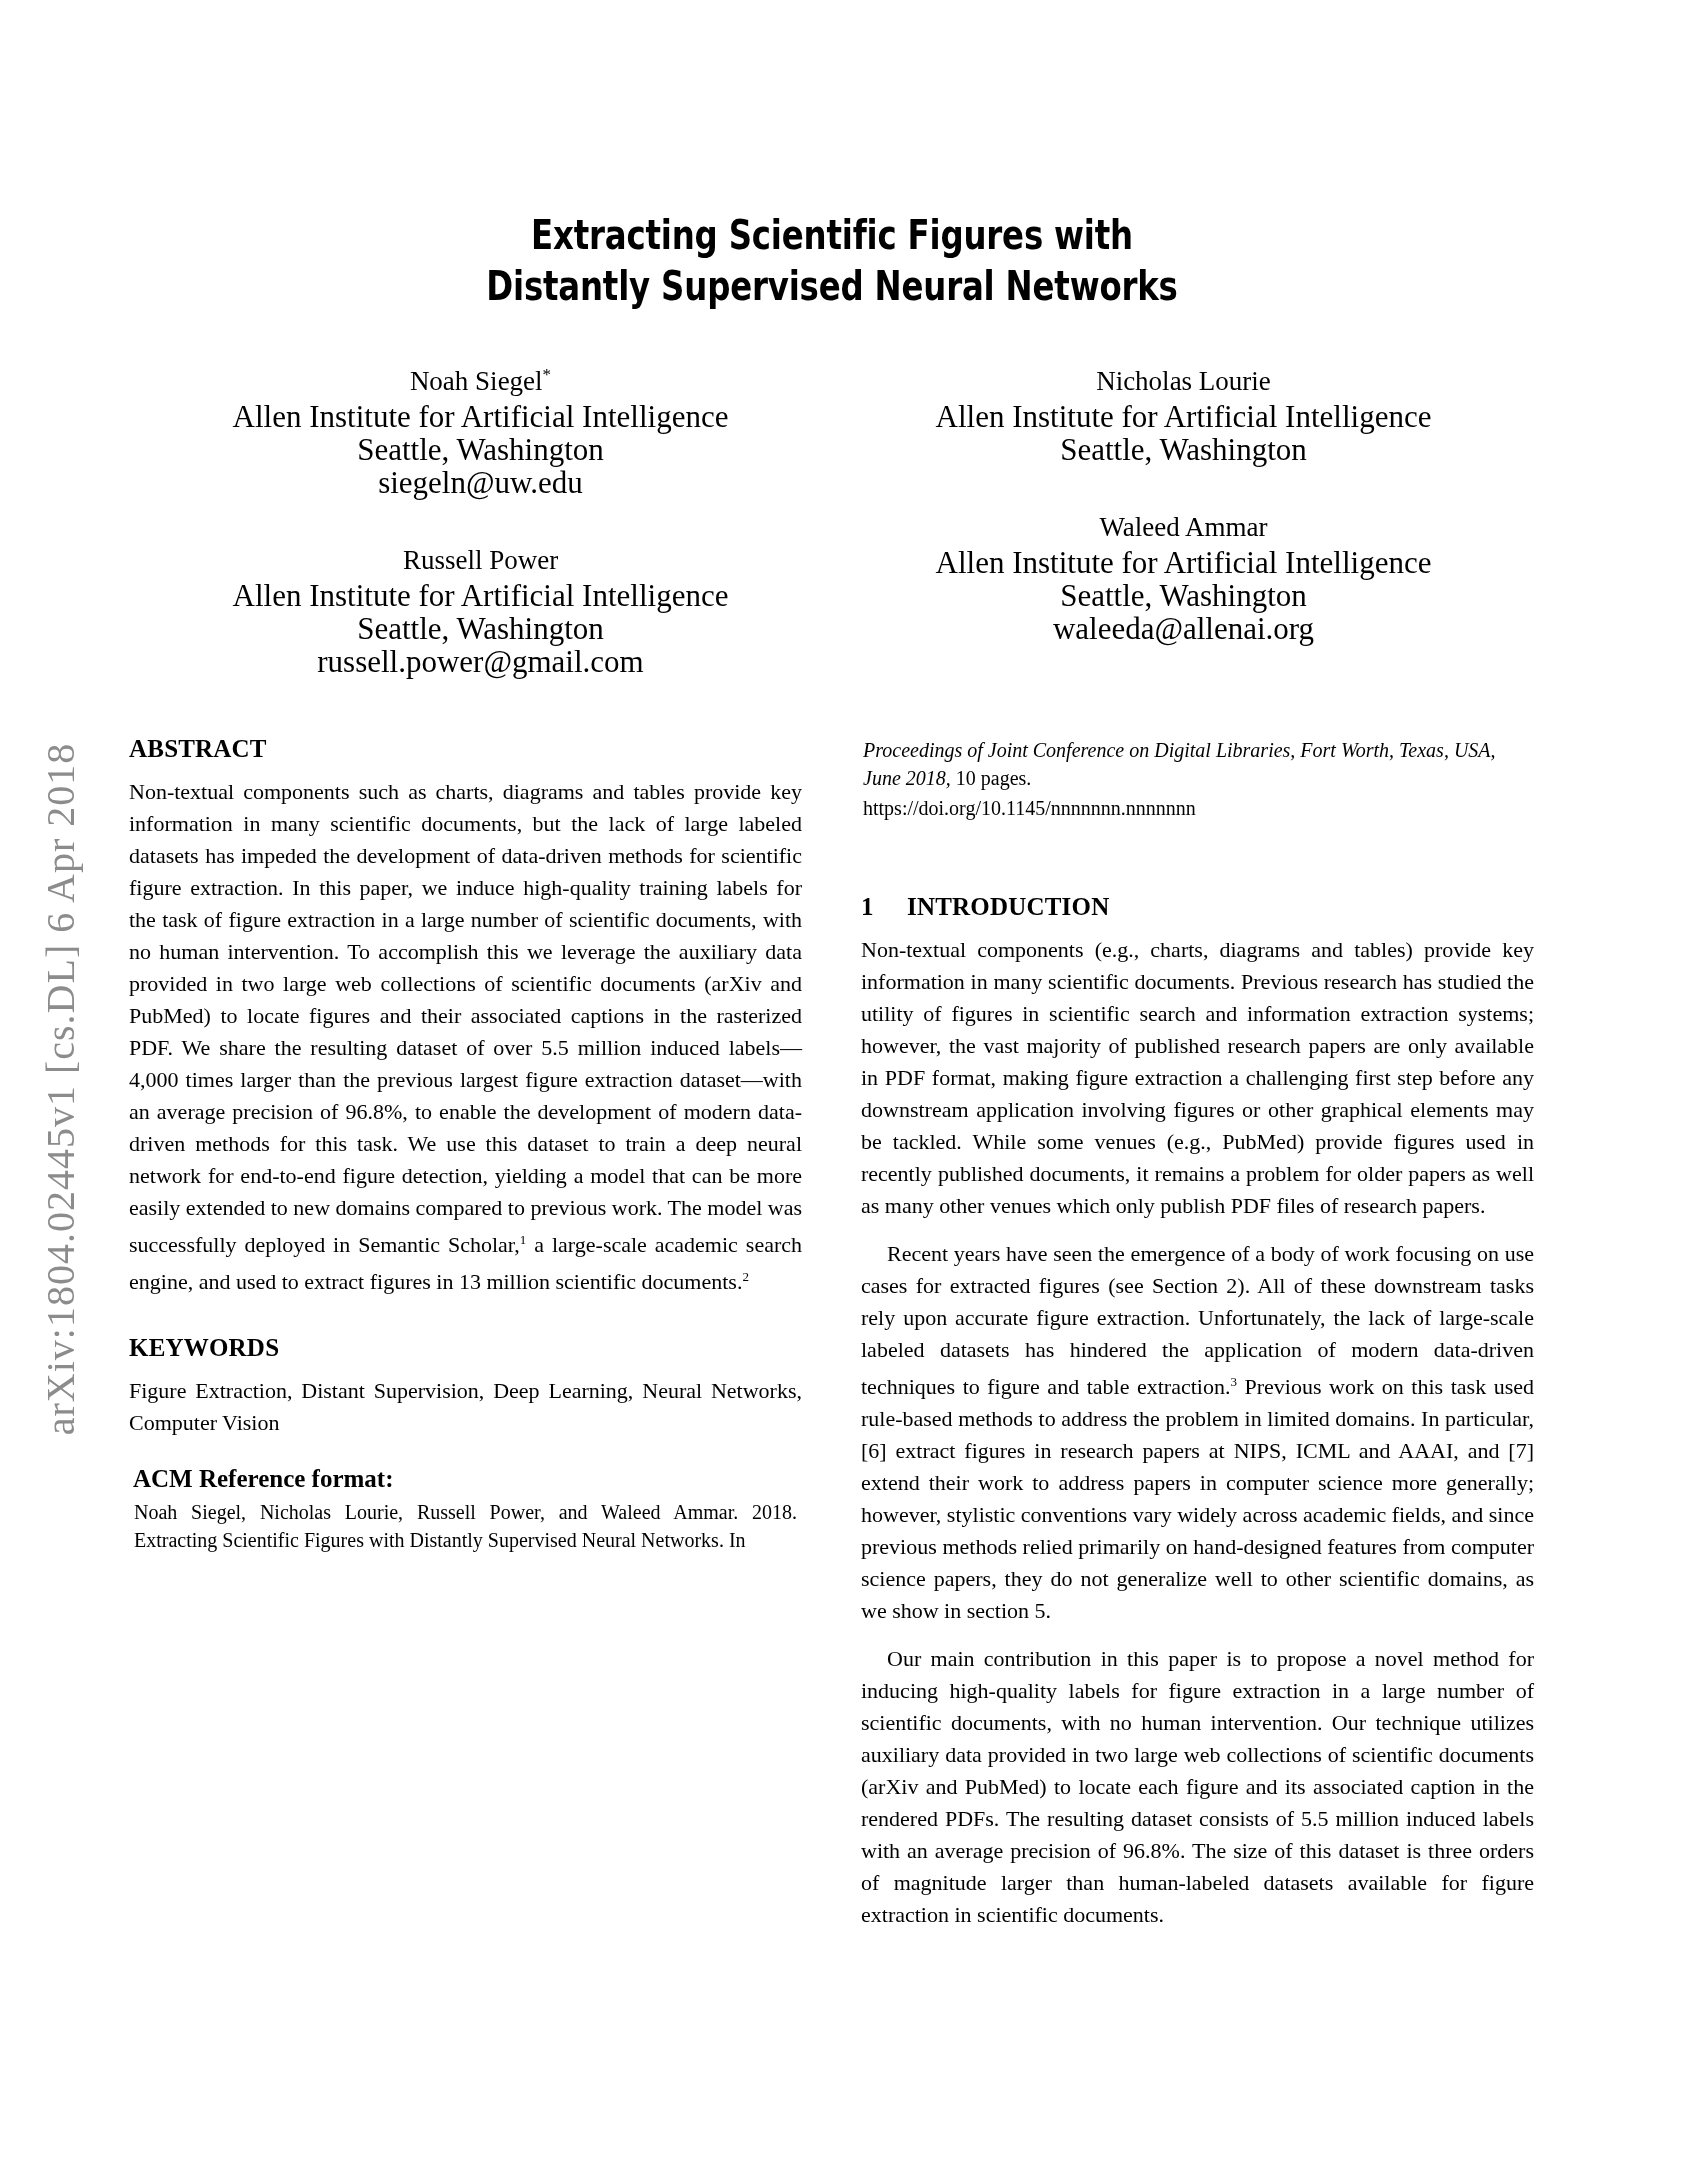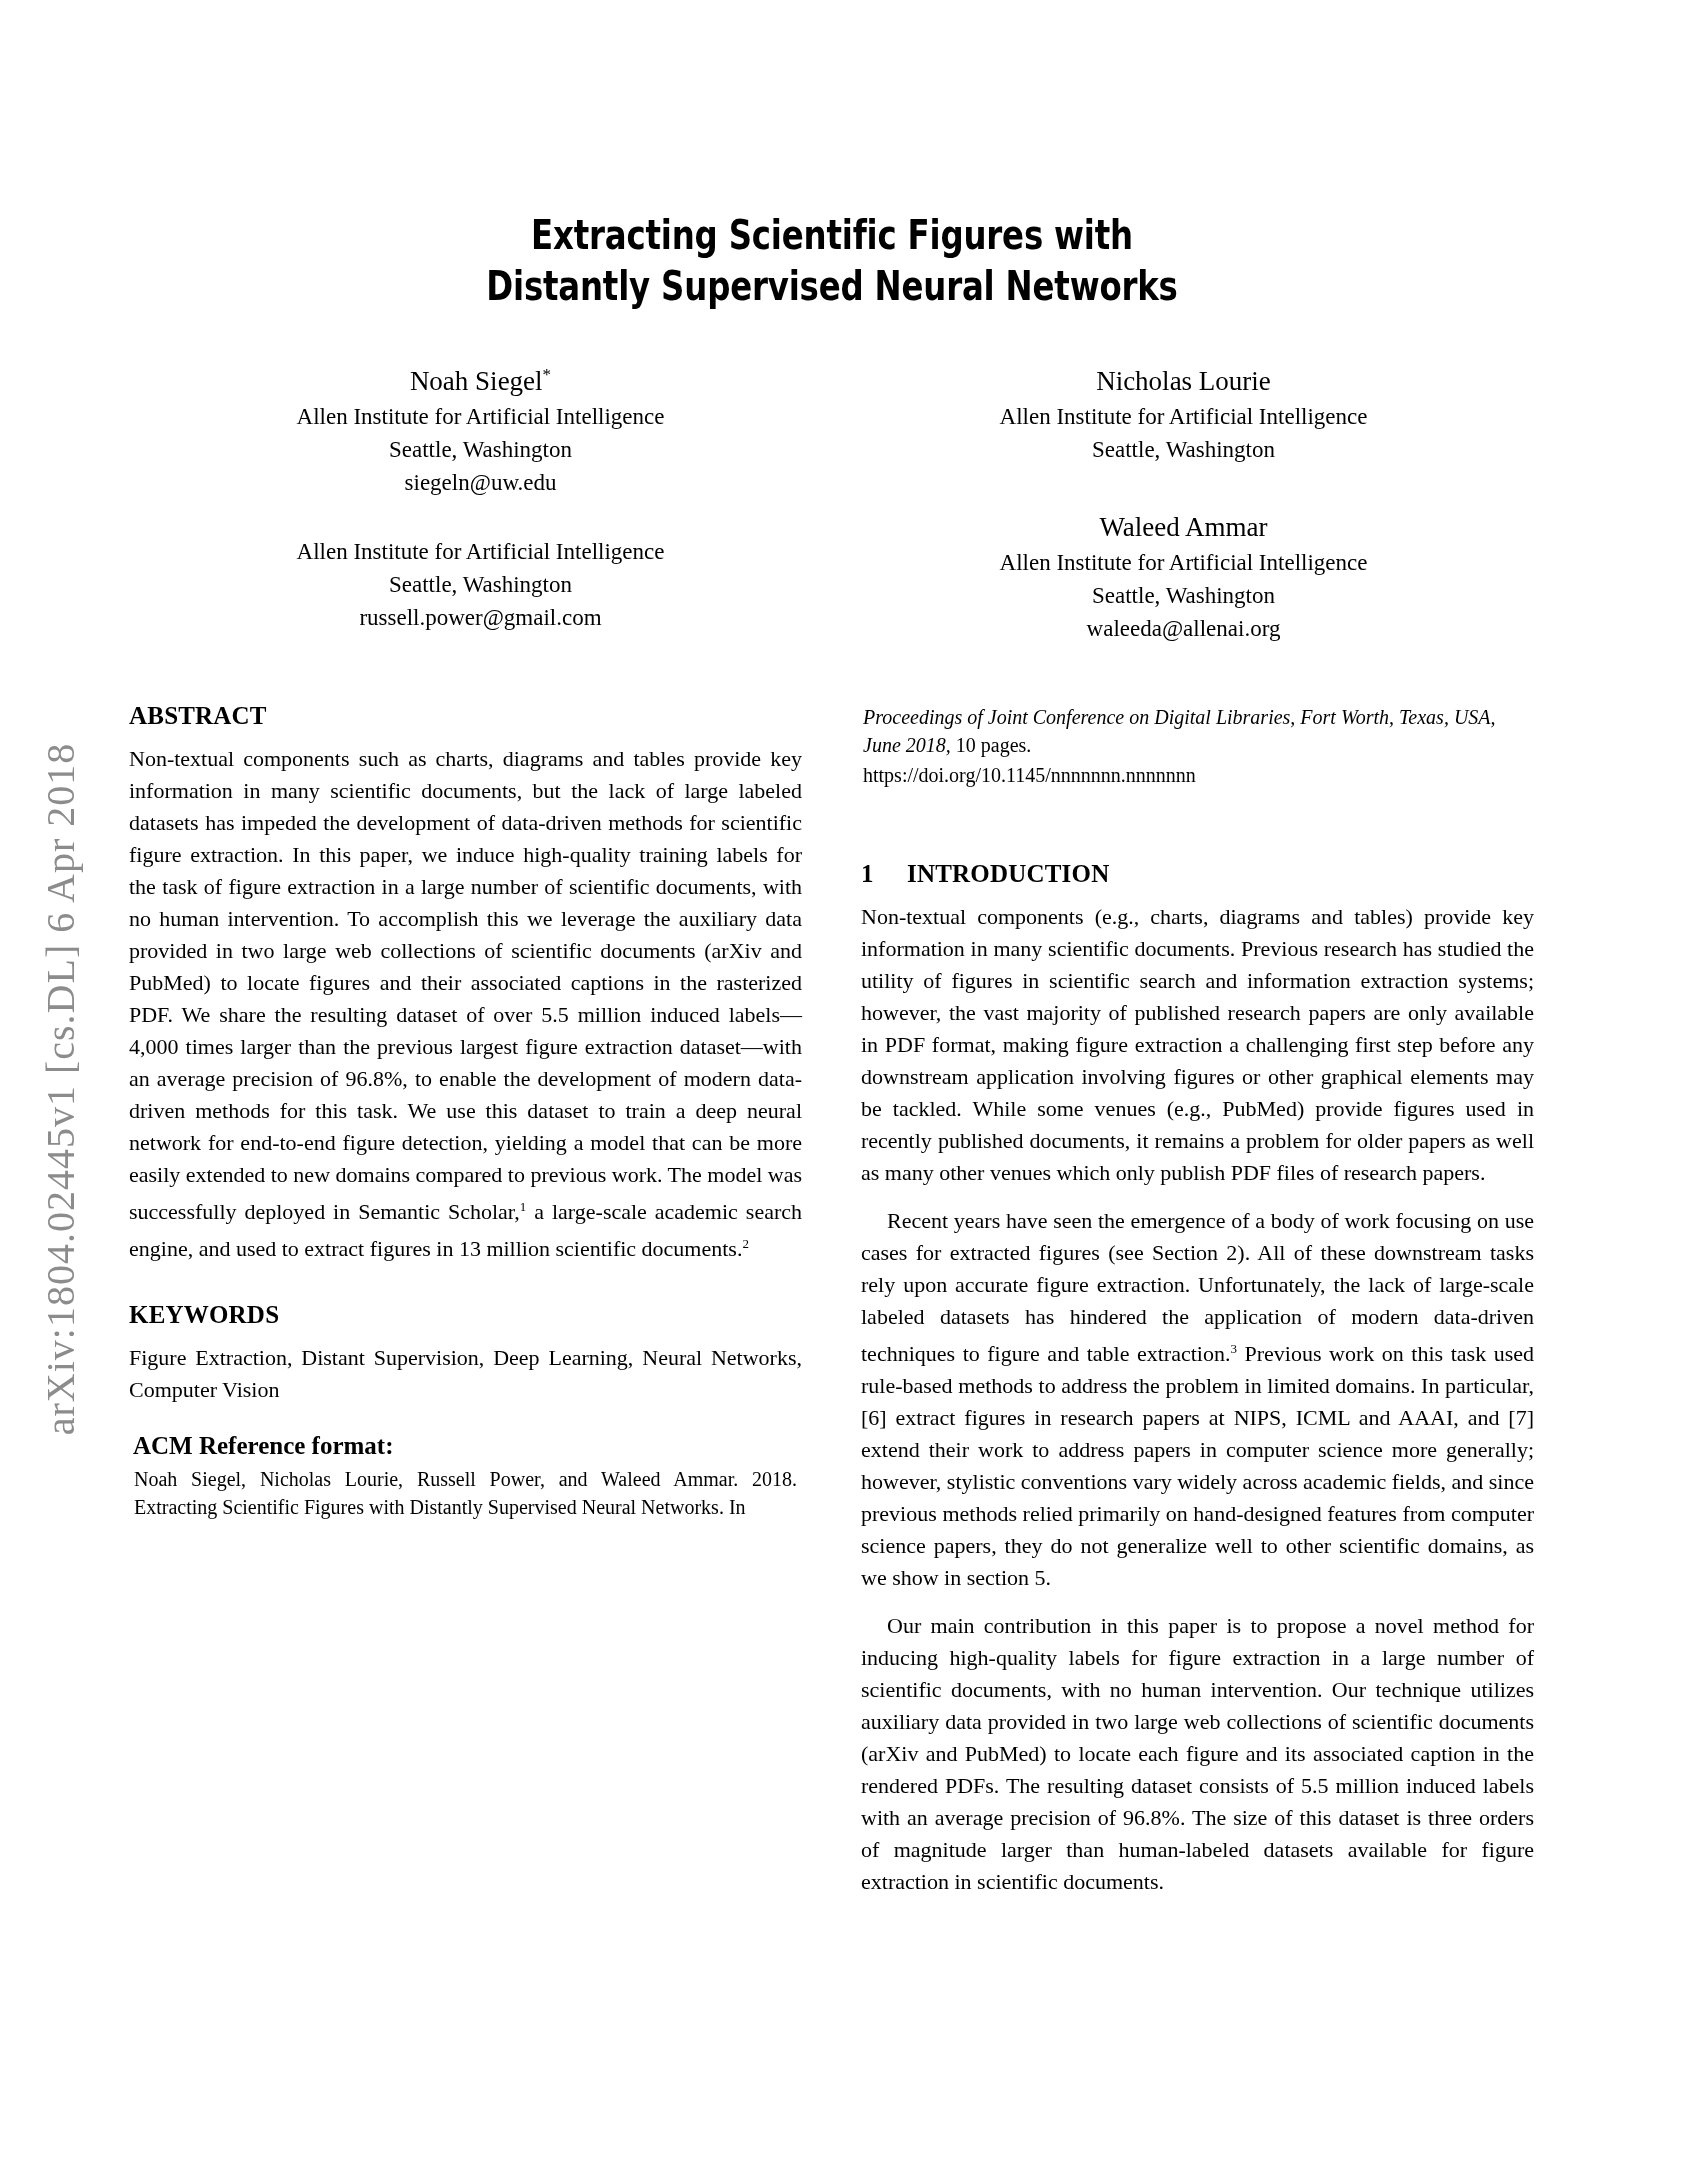--- a/index.html
+++ b/index.html
@@ -74,21 +74,21 @@
   }
   .author-name {
     font-size: 27px;
     line-height: 38px;
   }
   .author-sup {
     font-size: 17px;
     vertical-align: super;
   }
   .author-line {
-    font-size: 23px;
+    font-size: 31px;
     line-height: 33px;
   }
 
   
   #columns {
     margin-top: 20px;
     display: flex;
     gap: 59px;
   }
   .col {
@@ -166,20 +166,21 @@
     <div class="author-col">
 
       <div class="author-block">
         <div class="author-name"><span>Noah Siegel</span><span class="author-sup">*</span></div>
         <div class="author-line">Allen Institute for Artificial Intelligence</div>
         <div class="author-line">Seattle, Washington</div>
         <div class="author-line">siegeln@uw.edu</div>
       </div>
 
       <div class="author-block">
+        <div class="author-name"><span>Russell Power</span><span class="author-sup"></span></div>
         <div class="author-line">Allen Institute for Artificial Intelligence</div>
         <div class="author-line">Seattle, Washington</div>
         <div class="author-line">russell.power@gmail.com</div>
       </div>
 
     </div>
     <div class="author-col">
 
       <div class="author-block">
         <div class="author-name"><span>Nicholas Lourie</span><span class="author-sup"></span></div>

